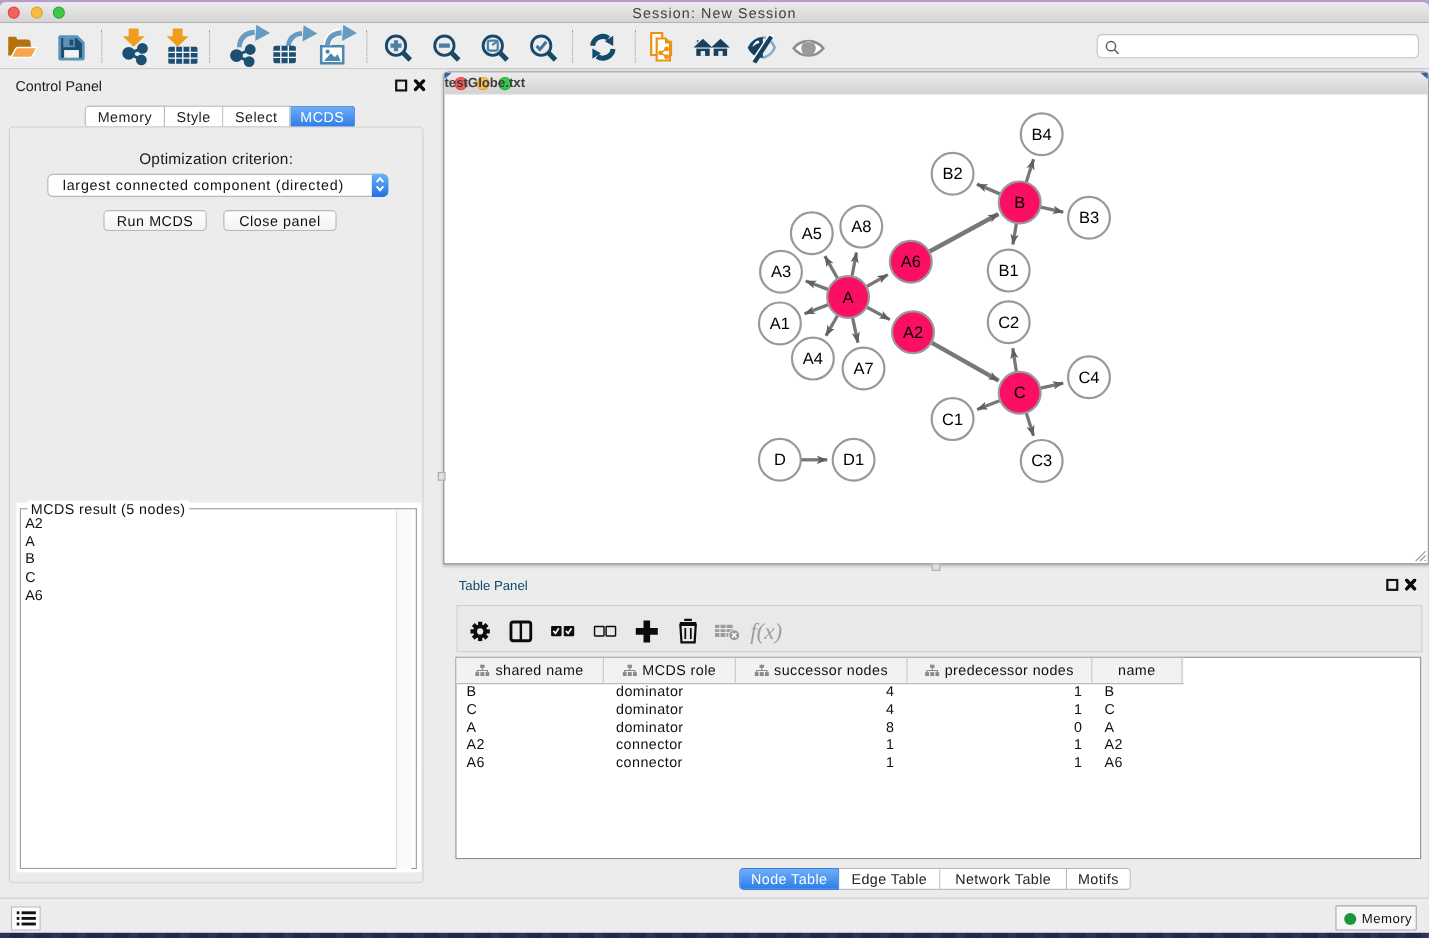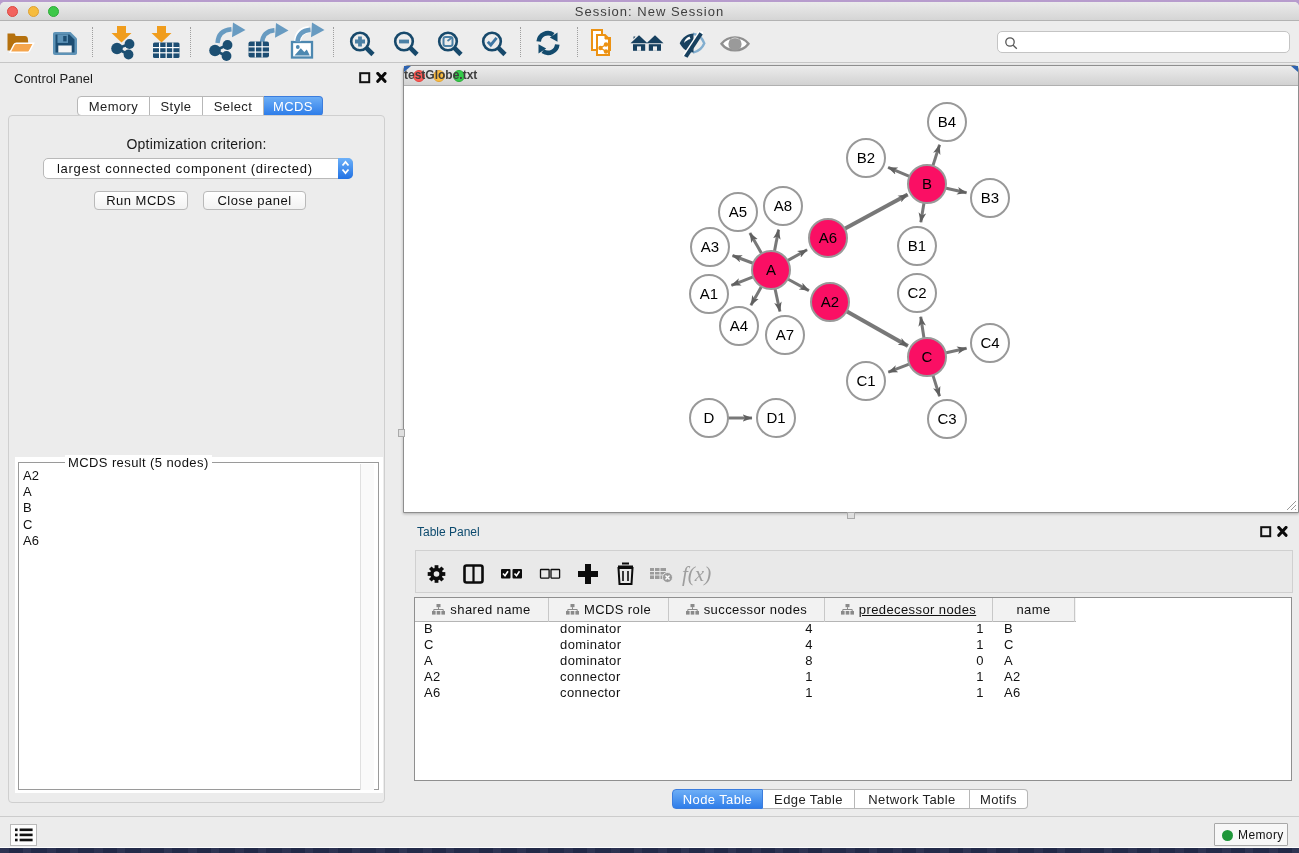--- a/index.html
+++ b/index.html
@@ -29,21 +29,21 @@
 .seg div:last-child { border-radius:0 4px 4px 0; }
 .seg div.on { background:linear-gradient(#6daef6,#2e7de9); border-color:#3c7ddd; color:#fff; }
 #cp-body { position:absolute; left:8px; top:52px; width:377px; height:688px; background:#ececec; border:1px solid #cfcfcf; border-radius:4px; }
 #optlabel { position:absolute; left:0; width:100%; top:20px; text-align:center; font-size:14px; letter-spacing:0.2px; color:#1a1a1a; }
 #dropdown { position:absolute; left:34px; top:42px; width:310px; height:21px; background:#fff; border:1px solid #b9b9b9; border-radius:5px; font-size:13px; letter-spacing:0.7px; color:#111; line-height:20px; padding-left:13px; }
 #dropdown .step { position:absolute; right:-1px; top:-1px; width:15px; height:21px; border-radius:0 5px 5px 0; background:linear-gradient(#6db1f9,#2071e4); }
 .btn { position:absolute; height:19px; background:linear-gradient(#ffffff,#f2f2f2); border:1px solid #b9b9b9; border-radius:4px; font-size:13px; letter-spacing:0.5px; color:#111; text-align:center; line-height:18px; }
 
 #mcdsbox { position:absolute; left:6px; top:341px; width:368px; height:336px; background:#fff; }
 #mcdsfs { position:absolute; left:3px; top:5px; width:361px; height:328px; border:1px solid #9a9a9a; }
-#mcdslegend { position:absolute; left:6px; top:-8px; background:#fff; padding:0 3px; font-size:13px; letter-spacing:0.4px; color:#111;margin-left:40px; }
+#mcdslegend { position:absolute; left:6px; top:-8px; background:#fff; padding:0 3px; font-size:13px; letter-spacing:0.4px; color:#111; }
 #mcdslist { position:absolute; left:4px; top:5px; font-size:13px; color:#111; line-height:16.2px; }
 #mcdssb { position:absolute; right:4px; top:1px; width:14px; height:326px; background:#fafafa; border-left:1px solid #e0e0e0; }
 
 #netwin { position:absolute; left:403px; top:65px; width:896px; height:448px; background:#fff; border:1px solid #8e8e8e; border-radius:5px 5px 0 0; box-shadow:0 1px 3px rgba(0,0,0,0.25); }
 #net-titlebar { position:absolute; left:0; top:0; width:100%; height:20px; background:linear-gradient(#ececec,#d2d2d2); border-bottom:1px solid #b0b0b0; border-radius:5px 5px 0 0; }
 #net-title { position:absolute; left:0; right:0; top:3px; text-align:left; font-size:12px; font-weight:bold; color:#3e3e3e; }
 
 #tp { position:absolute; left:403px; top:522px; width:896px; height:294px; }
 #tp-title { position:absolute; left:14px; top:3px; font-size:12px; color:#0c4a6e; }
 #tp-toolbar { position:absolute; left:12px; top:28px; width:878px; height:43px; background:#e9e9e9; border:1px solid #d0d0d0; }
@@ -424,21 +424,21 @@
             <rect x="9.4" y="7" width="3.6" height="3.6" fill="#8a8a8a"></rect>
             <path d="M6.5 3.2 V5.5 M1.8 7 V5.5 H11.2 V7" stroke="#8a8a8a" fill="none"></path>
           </svg>MCDS role</div>
       <div class="hcell" style="left:254px; width:156px;"><svg width="13" height="11" style="vertical-align:-1px;margin-right:5px;" viewBox="0 0 13 11">
             <rect x="4.5" y="0" width="4" height="3.2" fill="#8a8a8a"></rect>
             <rect x="0" y="7" width="3.6" height="3.6" fill="#8a8a8a"></rect>
             <rect x="4.7" y="7" width="3.6" height="3.6" fill="#8a8a8a"></rect>
             <rect x="9.4" y="7" width="3.6" height="3.6" fill="#8a8a8a"></rect>
             <path d="M6.5 3.2 V5.5 M1.8 7 V5.5 H11.2 V7" stroke="#8a8a8a" fill="none"></path>
           </svg>successor nodes</div>
-      <div class="hcell" style="left:410px; width:168px;text-decoration:underline;"><svg width="13" height="11" style="vertical-align:-1px;margin-right:5px;" viewBox="0 0 13 11">
+      <div class="hcell" style="left:410px; width:168px;"><svg width="13" height="11" style="vertical-align:-1px;margin-right:5px;" viewBox="0 0 13 11">
             <rect x="4.5" y="0" width="4" height="3.2" fill="#8a8a8a"></rect>
             <rect x="0" y="7" width="3.6" height="3.6" fill="#8a8a8a"></rect>
             <rect x="4.7" y="7" width="3.6" height="3.6" fill="#8a8a8a"></rect>
             <rect x="9.4" y="7" width="3.6" height="3.6" fill="#8a8a8a"></rect>
             <path d="M6.5 3.2 V5.5 M1.8 7 V5.5 H11.2 V7" stroke="#8a8a8a" fill="none"></path>
           </svg>predecessor nodes</div>
       <div class="hcell" style="left:578px; width:82px; border-right:1px solid #c8c8c8;">name</div>
     </div>
     <div id="tbl-rows">
       <div class="trow" style="left:9px; top:23px;">B</div>

